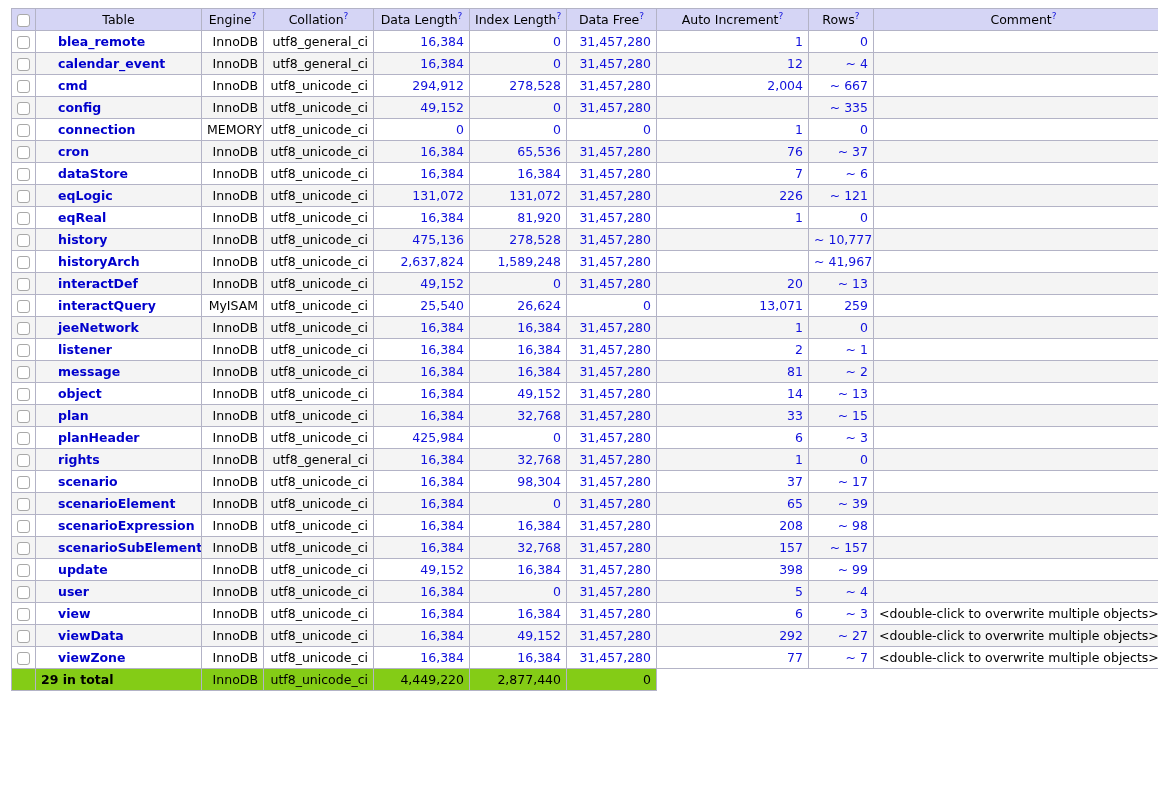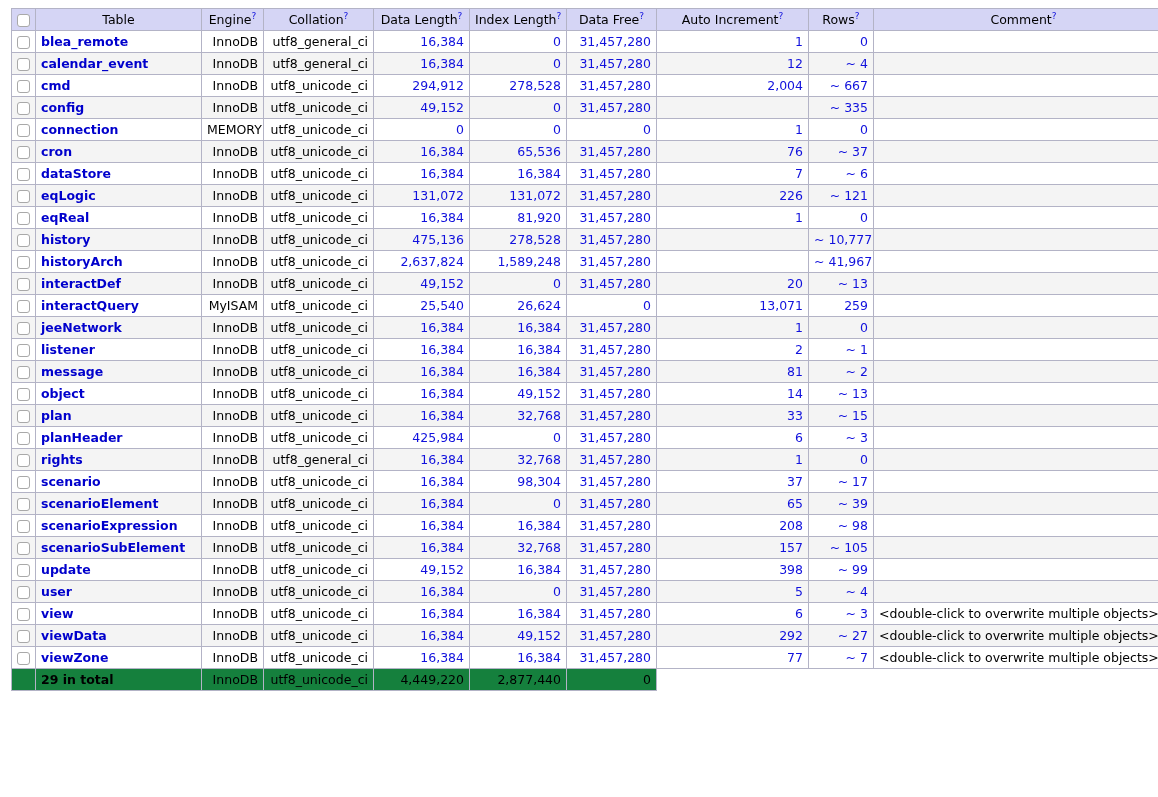--- a/index.html
+++ b/index.html
@@ -53,33 +53,34 @@
   th.c-ilen, td.c-ilen { width: 97px; margin-left: 32px; }
   th.c-dfree, td.c-dfree { width: 90px; }
   th.c-ai, td.c-ai { width: 152px; }
   th.c-rows, td.c-rows { width: 65px; }
   th.c-comment, td.c-comment { width: 300px; }
 
   td.c-table { font-weight: bold; }
   td.c-table a {
     color: #0000cc;
     text-decoration: none;
+    margin-left: 17px;
   }
   td.c-engine, td.c-collation { text-align: right; color: #000; }
   td.num {
     text-align: right;
     color: #1111dd;
   }
   td.c-comment { color: #000; }
 
   tr.odd td { background: #ffffff; }
   tr.even td { background: #f4f4f4; }
 
   tr.total td {
-    background: #15803d;
+    background: #84cc16;
     font-weight: normal;
     color: #000;
   }
   tr.total td.c-table { font-weight: bold; }
   tr.total td.num { color: #000; }
   tr.total td.c-blank {
     border: none;
     background: transparent;
   }
   tr.total td.c-check {
@@ -403,21 +404,21 @@
         </tr>
         <tr class="even">
           <td class="c-check"><span class="cb"></span></td>
           <td class="c-table"><a href="#">scenarioSubElement</a></td>
           <td class="c-engine">InnoDB</td>
           <td class="c-collation">utf8_unicode_ci</td>
           <td class="c-dlen num">16,384</td>
           <td class="c-ilen num">32,768</td>
           <td class="c-dfree num">31,457,280</td>
           <td class="c-ai num">157</td>
-          <td class="c-rows num">~ 105</td>
+          <td class="c-rows num">~ 157</td>
           <td class="c-comment"></td>
         </tr>
         <tr class="odd">
           <td class="c-check"><span class="cb"></span></td>
           <td class="c-table"><a href="#">update</a></td>
           <td class="c-engine">InnoDB</td>
           <td class="c-collation">utf8_unicode_ci</td>
           <td class="c-dlen num">49,152</td>
           <td class="c-ilen num">16,384</td>
           <td class="c-dfree num">31,457,280</td>

